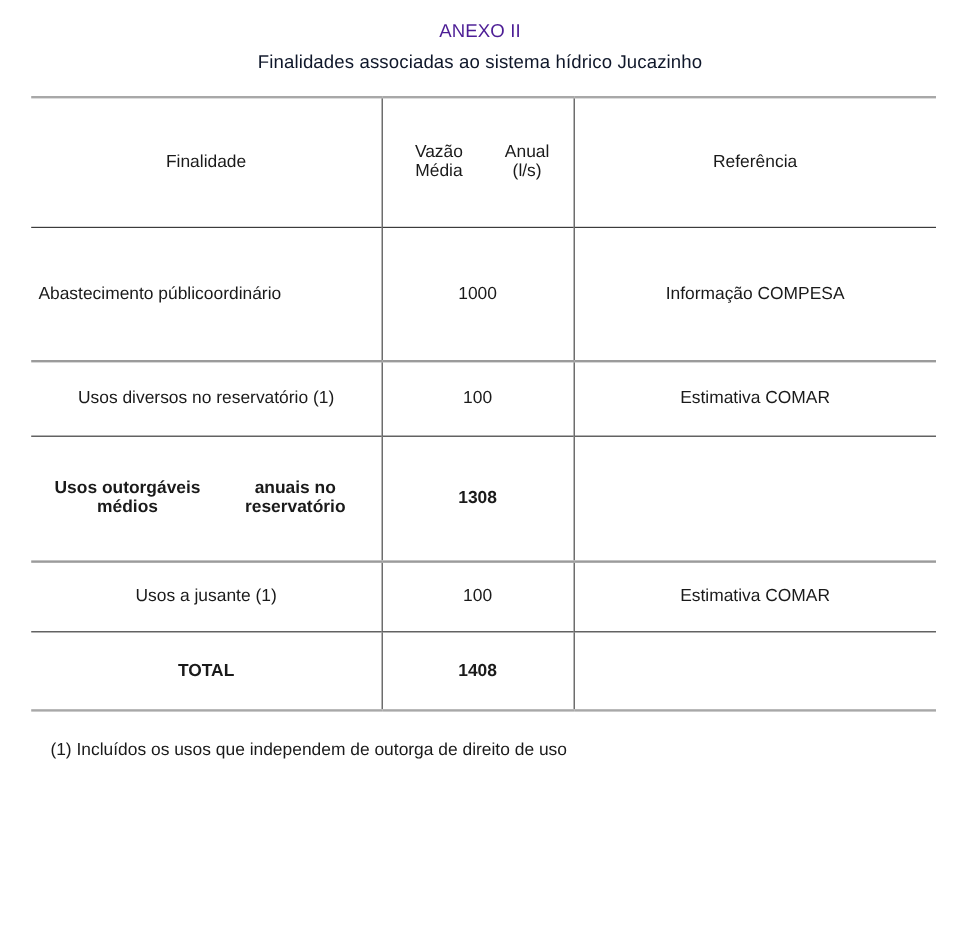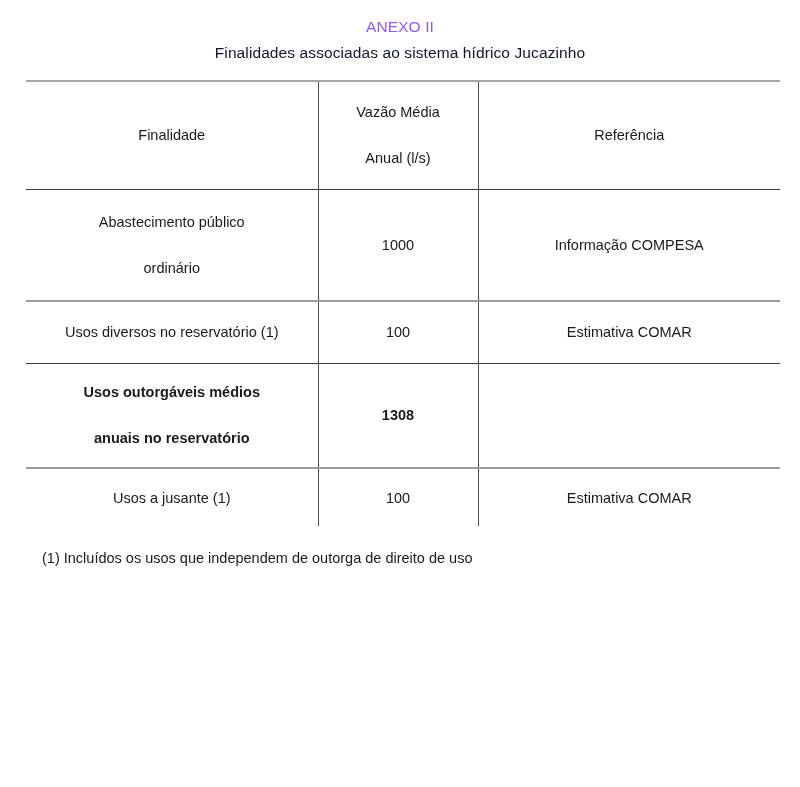--- a/index.html
+++ b/index.html
@@ -24,21 +24,21 @@
   }
 
   
   .title-block {
     text-align: center;
     padding-top: 14px;
   }
   .title-line-1 {
     font-size: 15.5px;
     line-height: 26px;
-    color: #8b5cf6;
+    color: #4c1d95;
     letter-spacing: 0.1px;
   }
   .title-line-2 {
     font-size: 15.5px;
     line-height: 26px;
     color: #0f172a;
     letter-spacing: 0.1px;
   }
 
   
@@ -73,22 +73,22 @@
   table.anexo td.col-vaz { border-right: 1px solid #4a4a4a; }
 
   
   tr.rule-top    > td { border-top: 2px solid #a8a8a8; }
   tr.rule-dark   > td { border-top: 1px solid #3c3c3c; }
   tr.rule-gray   > td { border-top: 2px solid #9b9b9b; }
   tr.rule-bottom > td { border-bottom: 2px solid #a8a8a8; }
 
   .cell-lines {
     display: flex;
-    flex-direction: column;
-    justify-content: center;
+    flex-direction: row;
+    justify-content: flex-start;
     align-items: center;
     height: 100%;
   }
   .cell-lines span { display: block; }
   .line-gap { height: 30px; }
 
   td.bold, .bold { font-weight: bold; }
 
   
   tr.r-head    td { height: 108px; }
@@ -193,20 +193,31 @@
             <span>Usos a jusante (1)</span>
           </td>
           <td class="col-vaz">
             <span>100</span>
           </td>
           <td class="col-ref">
             <span>Estimativa COMAR</span>
           </td>
         </tr>
 
+        <tr class="r-total rule-dark rule-bottom">
+          <td class="col-fin bold">
+            <span>TOTAL</span>
+          </td>
+          <td class="col-vaz bold">
+            <span>1408</span>
+          </td>
+          <td class="col-ref">
+            <span></span>
+          </td>
+        </tr>
 
       </tbody>
     </table>
   </div>
 
   <div class="footnote">(1) Incluídos os usos que independem de outorga de direito de uso</div>
 
 </div>
 
 </body></html>

